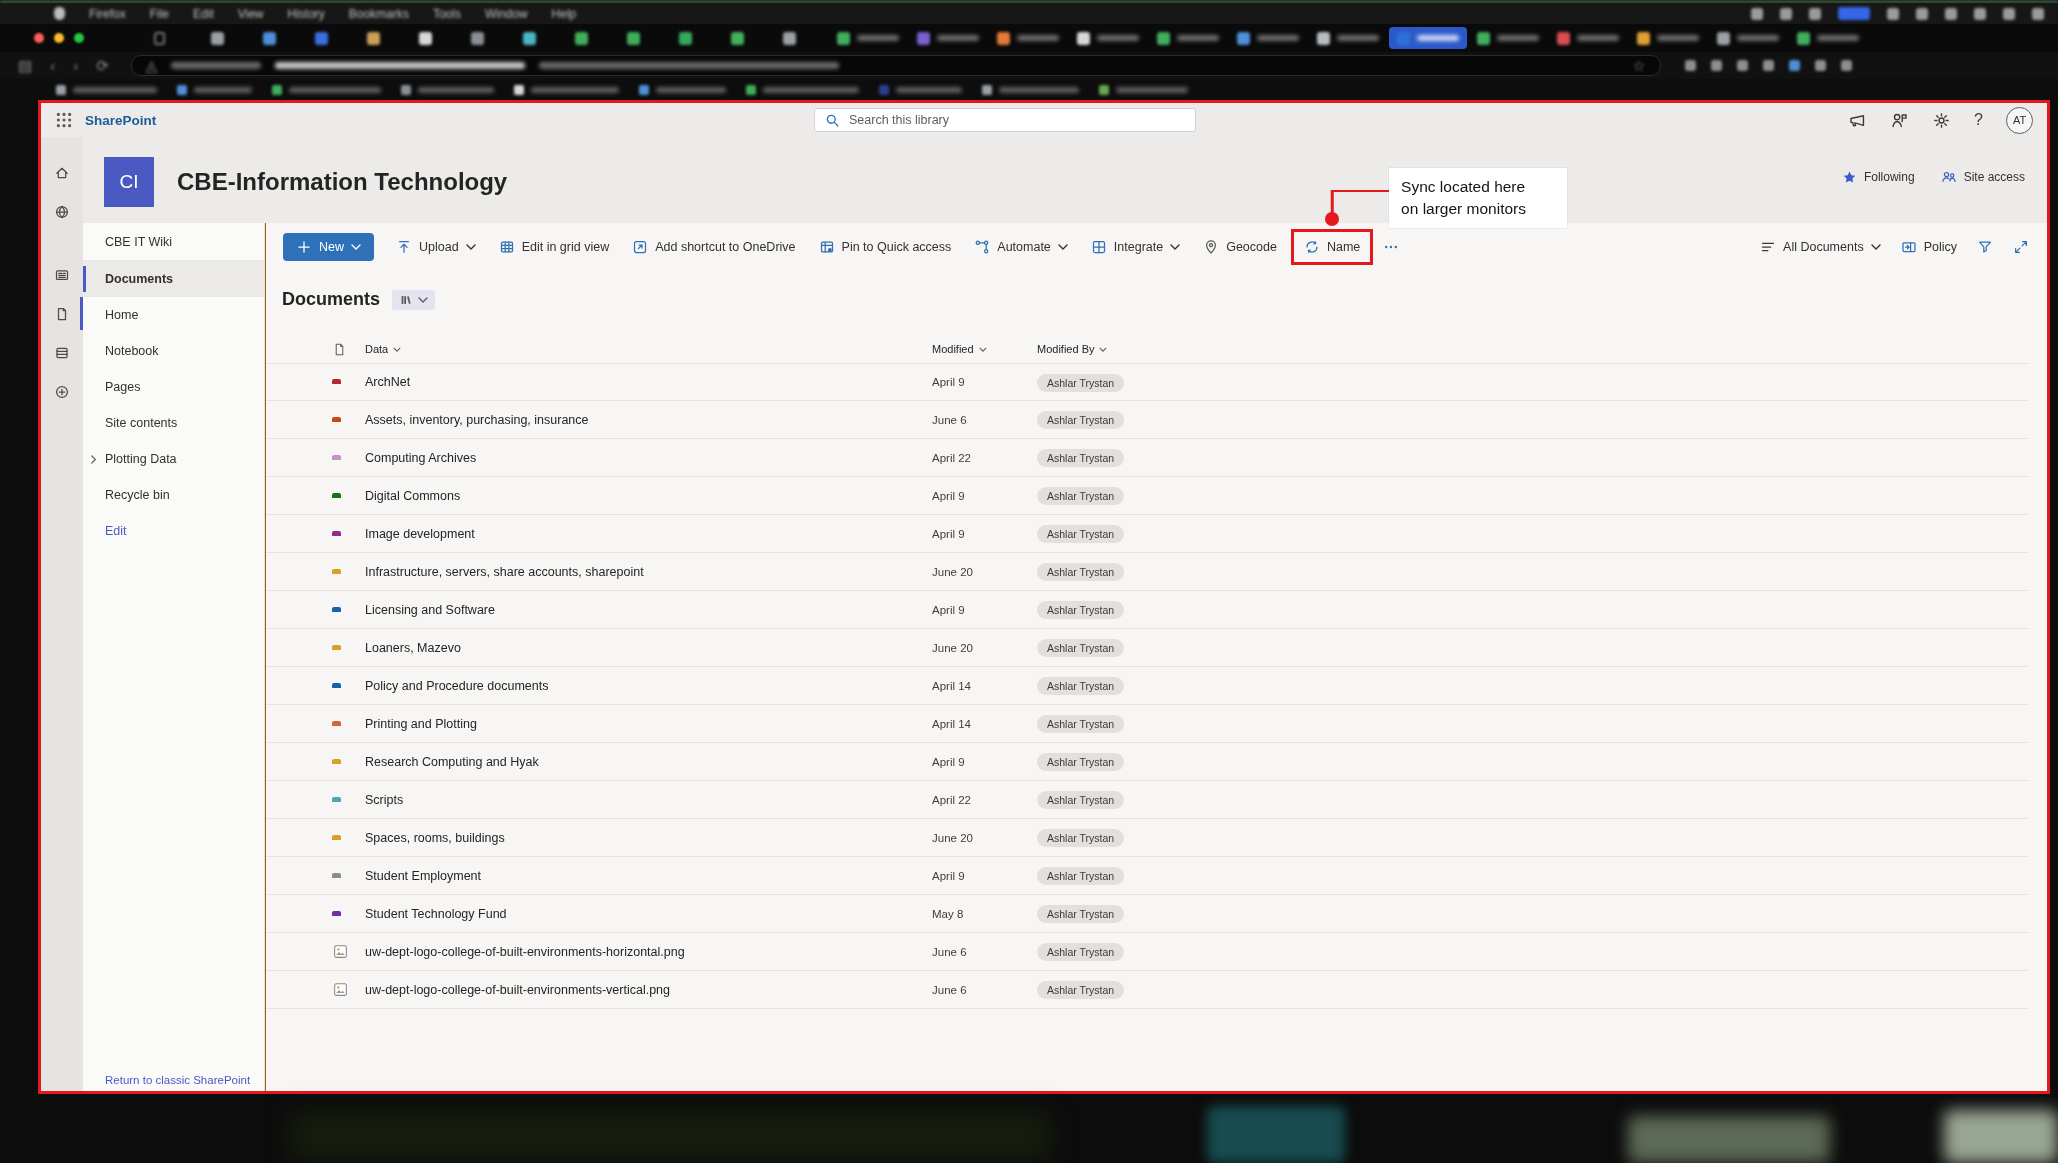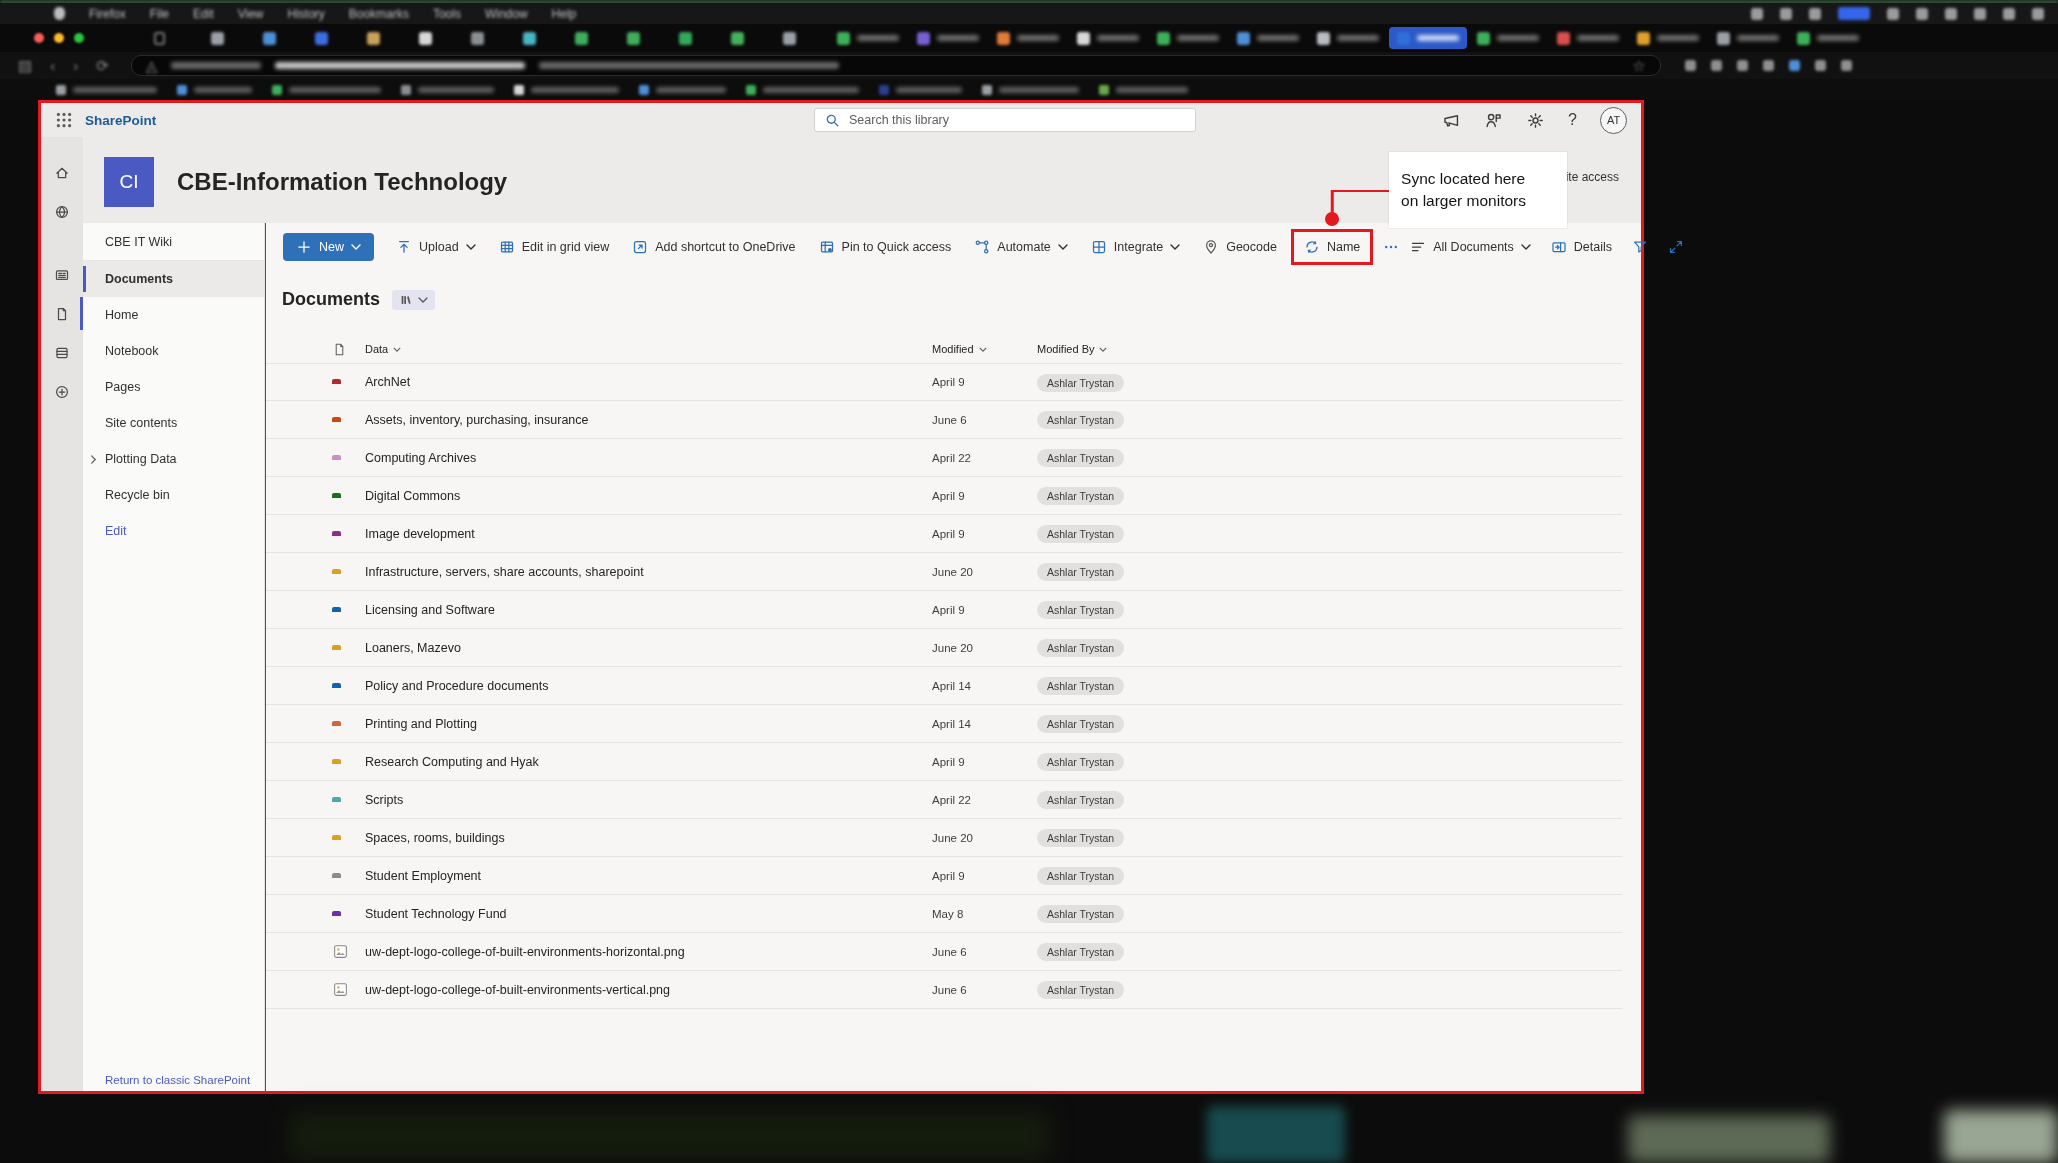--- a/index.html
+++ b/index.html
@@ -46,22 +46,22 @@
   .bm .ic { width:10px; height:10px; border-radius:2px; filter:blur(1.6px); }
   .bm .bar { height:6px; border-radius:3px; background:#5f5f5f; filter:blur(2px); }
 
   .blob { position:absolute; border-radius:6px; }
   .blob0 { left:290px; top:1112px; width:760px; height:48px; background:#151d0e; filter:blur(11px); }
   .blob1 { left:1207px; top:1106px; width:138px; height:57px; background:#174b4f; filter:blur(6px); }
   .blob2 { left:1628px; top:1116px; width:202px; height:47px; background:#5d6a55; filter:blur(8px); }
   .blob3 { left:1944px; top:1110px; width:114px; height:53px; background:#9aa694; filter:blur(8px); }
 
   
-  .shot { position:absolute; left:38px; top:100px; width:1606px; height:994px;
-    border:3px solid #e4181f; background:#be185d; }
+  .shot { position:absolute; left:38px; top:100px; width:2012px; height:994px;
+    border:3px solid #e4181f; background:#a16207; }
   .suite { position:absolute; left:0; top:0; right:0; height:34px; background:#ecebea;
     display:flex; align-items:center; }
   .waffle { margin-left:14px; }
   .suite-app { margin-left:12px; font-size:13.5px; font-weight:bold; color:#1e5b97; }
   .searchbox { position:absolute; left:773px; top:5px; width:382px; height:24px; background:#ffffff;
     border:1px solid #d2d1d0; border-radius:3px; display:flex; align-items:center; gap:9px; padding:0 10px; }
   .searchbox input { border:none; outline:none; font-size:12.5px; color:#605e5c; width:100%;
     font-family:"Liberation Sans", sans-serif; background:transparent; }
   .searchbox input::placeholder { color:#605e5c; opacity:1; }
   .suite-right { position:absolute; right:14px; top:0; height:34px; display:flex; align-items:center; gap:23px; }
@@ -106,21 +106,21 @@
   .sync-wrap { position:relative; display:inline-flex; margin-left:4px; }
   .tb-right { margin-left:auto; display:flex; align-items:center; gap:16px; }
   .tb-right .tb { padding:5px 2px; }
 
   .ann-dot { position:absolute; left:50%; bottom:calc(100% + 7px); transform:translateX(-50%);
     width:14px; height:14px; border-radius:50%; background:#e4181f; z-index:6; }
   .ann-vline { position:absolute; left:50%; bottom:calc(100% + 19px); transform:translateX(-50%);
     width:2.5px; height:24px; background:#e4181f; z-index:6; }
   .ann-hline { position:absolute; left:50%; bottom:calc(100% + 41px); width:59px; height:2.5px; background:#e4181f; z-index:6; }
   .ann-box { position:absolute; left:calc(50% + 57px); bottom:calc(100% + 5px); width:178px;
-    background:#ffffff; padding:16px 12px; font-size:15.5px; line-height:1.42; color:#141414; z-index:6;
+    background:#ffffff; padding:8px 12px; font-size:15.5px; line-height:1.42; color:#141414; z-index:6;
     box-shadow:0 0 0 1px rgba(0,0,0,0.04); white-space:nowrap; }
 
   .lib-head { position:absolute; left:16px; top:66px; display:flex; align-items:center; gap:12px; }
   .lib-title { font-size:18px; font-weight:bold; color:#242423; }
   .lib-pill { display:flex; align-items:center; gap:5px; background:#e4e3f0; border-radius:3px;
     padding:3px 7px; color:#5a5958; cursor:pointer; }
 
   .grid-cols { display:grid; grid-template-columns:33px 567px 105px 115px 1fr; align-items:center; }
   .thead { position:absolute; left:0; right:19px; top:112px; height:28px; padding-left:66px;
     font-size:11px; color:#242424; }
@@ -637,21 +637,21 @@
                 </svg>
               </span>
             </button>
             <button class="tb">
               <span class="ic">
                 <svg width="16" height="16" viewBox="0 0 16 16" fill="none" stroke="currentColor" stroke-width="1.25" stroke-linecap="round" stroke-linejoin="round">
                   <rect x="2" y="3.8" width="12" height="8.8" rx="1"></rect>
                   <path d="M9.6 3.8v8.8M4.6 8.2h3M6.4 6.5l1.7 1.7-1.7 1.7"></path>
                 </svg>
               </span>
-              <span>Details</span>
+              <span>Policy</span>
             </button>
             <button class="tb">
               <span class="ic">
                 <svg width="16" height="16" viewBox="0 0 16 16" fill="none" stroke="currentColor" stroke-width="1.25" stroke-linecap="round" stroke-linejoin="round">
                   <path d="M2.6 3.2h10.8L9.2 7.9v3.5l-2.4 1.6V7.9z"></path>
                 </svg>
               </span>
             </button>
             <button class="tb">
               <span class="ic">

